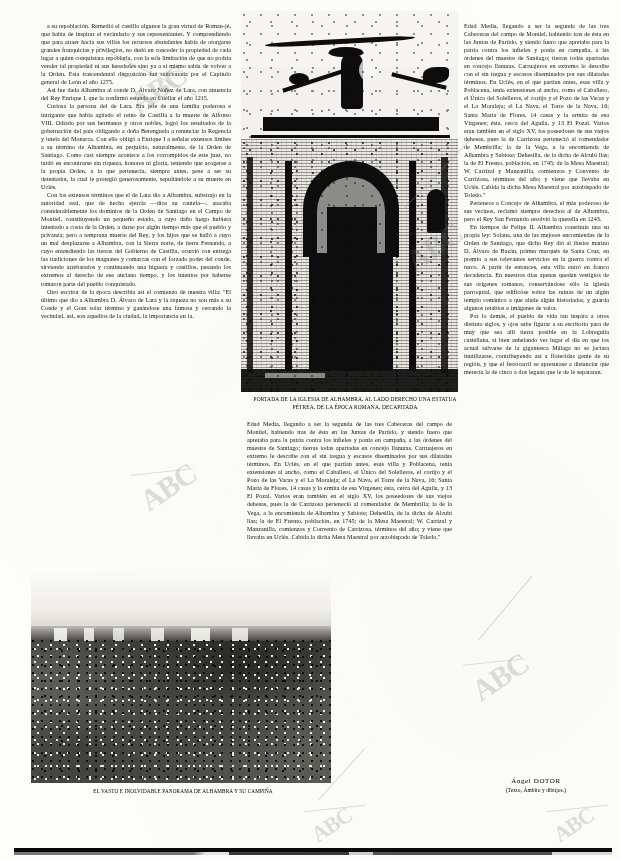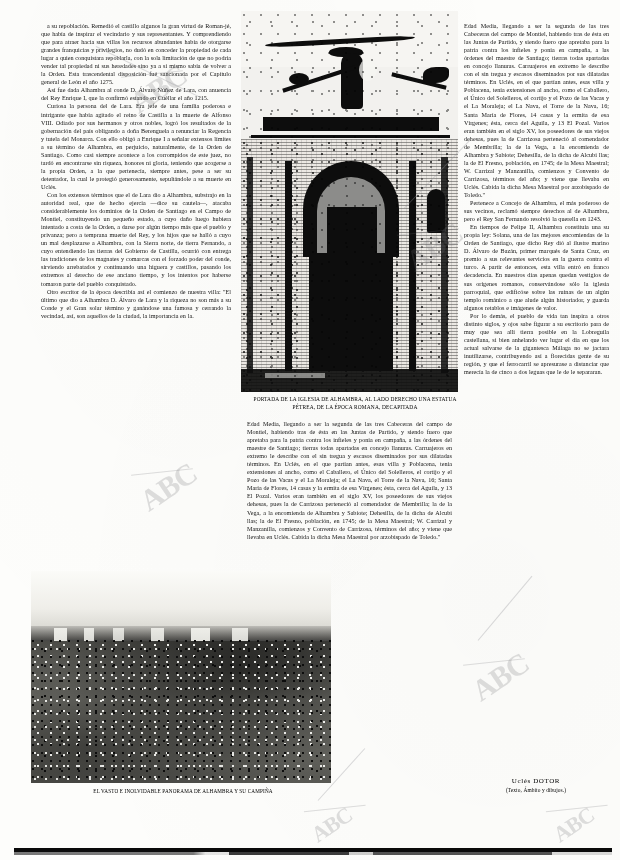--- a/index.html
+++ b/index.html
@@ -318,21 +318,21 @@
     <div class="sky-grain"></div>
     <div class="ridge"></div>
     <div class="town"></div>
     <div class="land"></div>
     <div class="land-grain"></div>
   </div>
 
   <div class="caption" id="caption-panorama">EL VASTO E INOLVIDABLE PANORAMA DE ALHAMBRA Y SU CAMPIÑA</div>
 
   <div id="signature">
-    <span class="sig-name">Uclés DOTOR</span>
+    <span class="sig-name">Ángel DOTOR</span>
     <span class="sig-note">(Texto, Ámbito y dibujos.)</span>
   </div>
 
   <div class="wm" id="wm-1">ABC</div>
   <div class="wm" id="wm-2">ABC</div>
   <div class="wm" id="wm-3">ABC</div>
   <div class="wm" id="wm-4">ABC</div>
   <div class="wm" id="wm-5">ABC</div>
   <div class="wm" id="wm-6">ABC</div>
 

